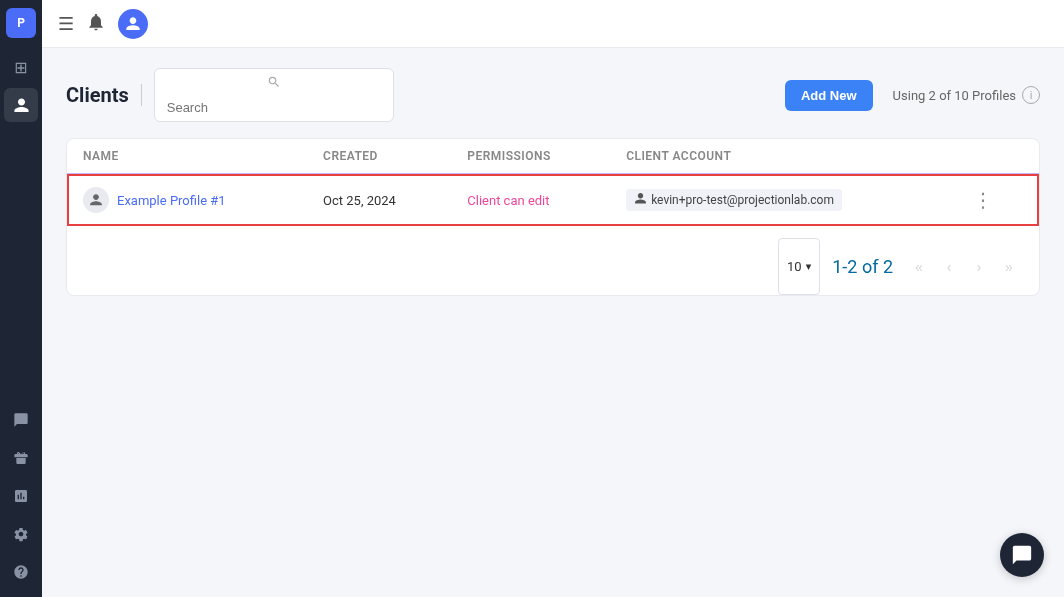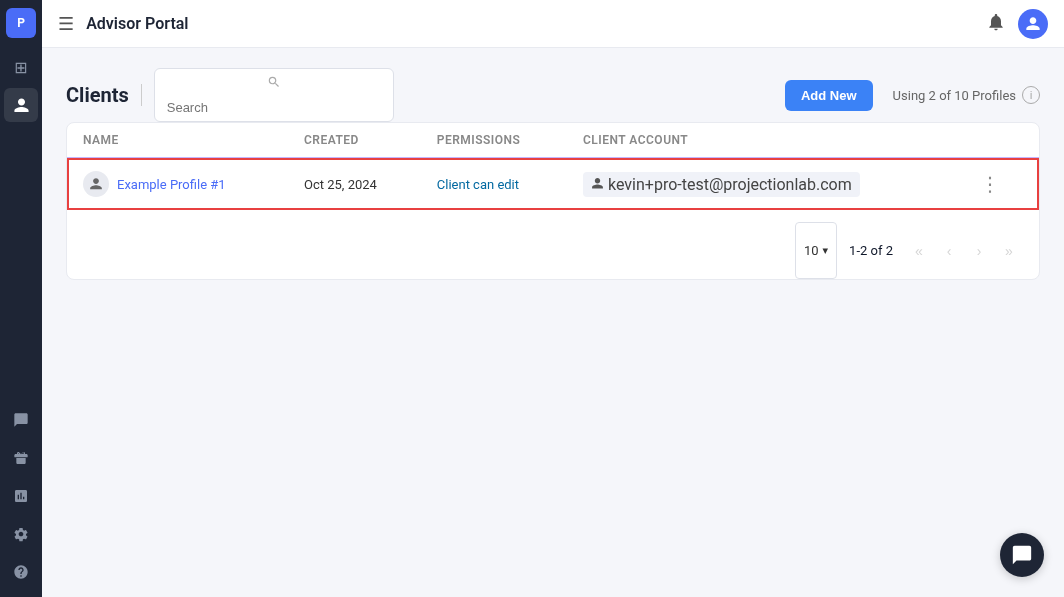--- a/index.html
+++ b/index.html
@@ -85,20 +85,21 @@
       flex: 1;
       padding: 20px 24px;
       overflow-y: auto;
       background: #f5f6fa;
     }
 
     
     .clients-header {
       display: flex;
       align-items: center;
+      margin-bottom: 16px;
       gap: 12px;
     }
     .clients-title {
       font-size: 20px;
       font-weight: 700;
       color: #1e2535;
     }
     .clients-divider {
       width: 1px; height: 22px; background: #ccc;
     }
@@ -186,32 +187,32 @@
       background: #e8eaf0;
       border-radius: 50%;
       display: flex; align-items: center; justify-content: center;
       color: #666; font-size: 14px;
     }
     .profile-link {
       color: #4a6cf7; text-decoration: none; font-size: 13px;
     }
 
     .permission-link {
-      color: #0369a1; text-decoration: none; font-size: 13px;
+      color: #ec4899; text-decoration: none; font-size: 13px;
     }
 
     .client-account-cell {
       display: flex; align-items: center; gap: 6px;
     }
     .client-account-badge {
       display: flex; align-items: center; gap: 4px;
       background: #f0f2f8;
       border-radius: 4px;
       padding: 3px 8px;
-      font-size: 16px;
+      font-size: 12px;
       color: #444;
     }
 
     .more-btn {
       background: none; border: none; cursor: pointer;
       color: #888; font-size: 20px; padding: 2px 6px;
       border-radius: 4px;
     }
 
     
@@ -224,21 +225,21 @@
     }
     .per-page-select {
       display: flex; align-items: center; gap: 4px;
       font-size: 13px; color: #333;
       border: 1px solid #dde0e8;
       border-radius: 4px;
       padding: 20px 8px;
       cursor: pointer;
       background: #fff;
     }
-    .page-info { font-size: 13px; color: #0f172a; }
+    .page-info { font-size: 18px; color: #0369a1; }
     .page-nav {
       display: flex; align-items: center; gap: 2px;
     }
     .page-btn {
       width: 28px; height: 28px;
       border: none; background: none;
       border-radius: 4px;
       cursor: pointer;
       color: #888; font-size: 14px;
       display: flex; align-items: center; justify-content: center;
@@ -298,21 +299,20 @@
           <path d="M12 2C6.48 2 2 6.48 2 12s4.48 10 10 10 10-4.48 10-10S17.52 2 12 2zm1 17h-2v-2h2v2zm2.07-7.75l-.9.92C13.45 12.9 13 13.5 13 15h-2v-.5c0-1.1.45-2.1 1.17-2.83l1.24-1.26c.37-.36.59-.86.59-1.41 0-1.1-.9-2-2-2s-2 .9-2 2H8c0-2.21 1.79-4 4-4s4 1.79 4 4c0 .88-.36 1.68-.93 2.25z"></path>
         </svg>
     </div>
   </div>
 </nav>
 
 <div class="main">
 
   <header class="topbar">
     <span class="topbar-menu-icon">☰</span>
-    <span class="topbar-title">Advisor Portal</span>
     <div class="topbar-right">
       <span class="topbar-icon">
         <svg width="20" height="20" viewBox="0 0 24 24" fill="#555">
             <path d="M12 22c1.1 0 2-.9 2-2h-4c0 1.1.9 2 2 2zm6-6v-5c0-3.07-1.64-5.64-4.5-6.32V4c0-.83-.67-1.5-1.5-1.5s-1.5.67-1.5 1.5v.68C7.63 5.36 6 7.92 6 11v5l-2 2v1h16v-1l-2-2z"></path>
           </svg>
       </span>
       <div class="topbar-avatar">
         <svg width="16" height="16" viewBox="0 0 24 24" fill="white">
             <path d="M12 12c2.7 0 5-2.3 5-5s-2.3-5-5-5-5 2.3-5 5 2.3 5 5 5zm0 2c-3.3 0-10 1.7-10 5v2h20v-2c0-3.3-6.7-5-10-5z"></path>
           </svg>

